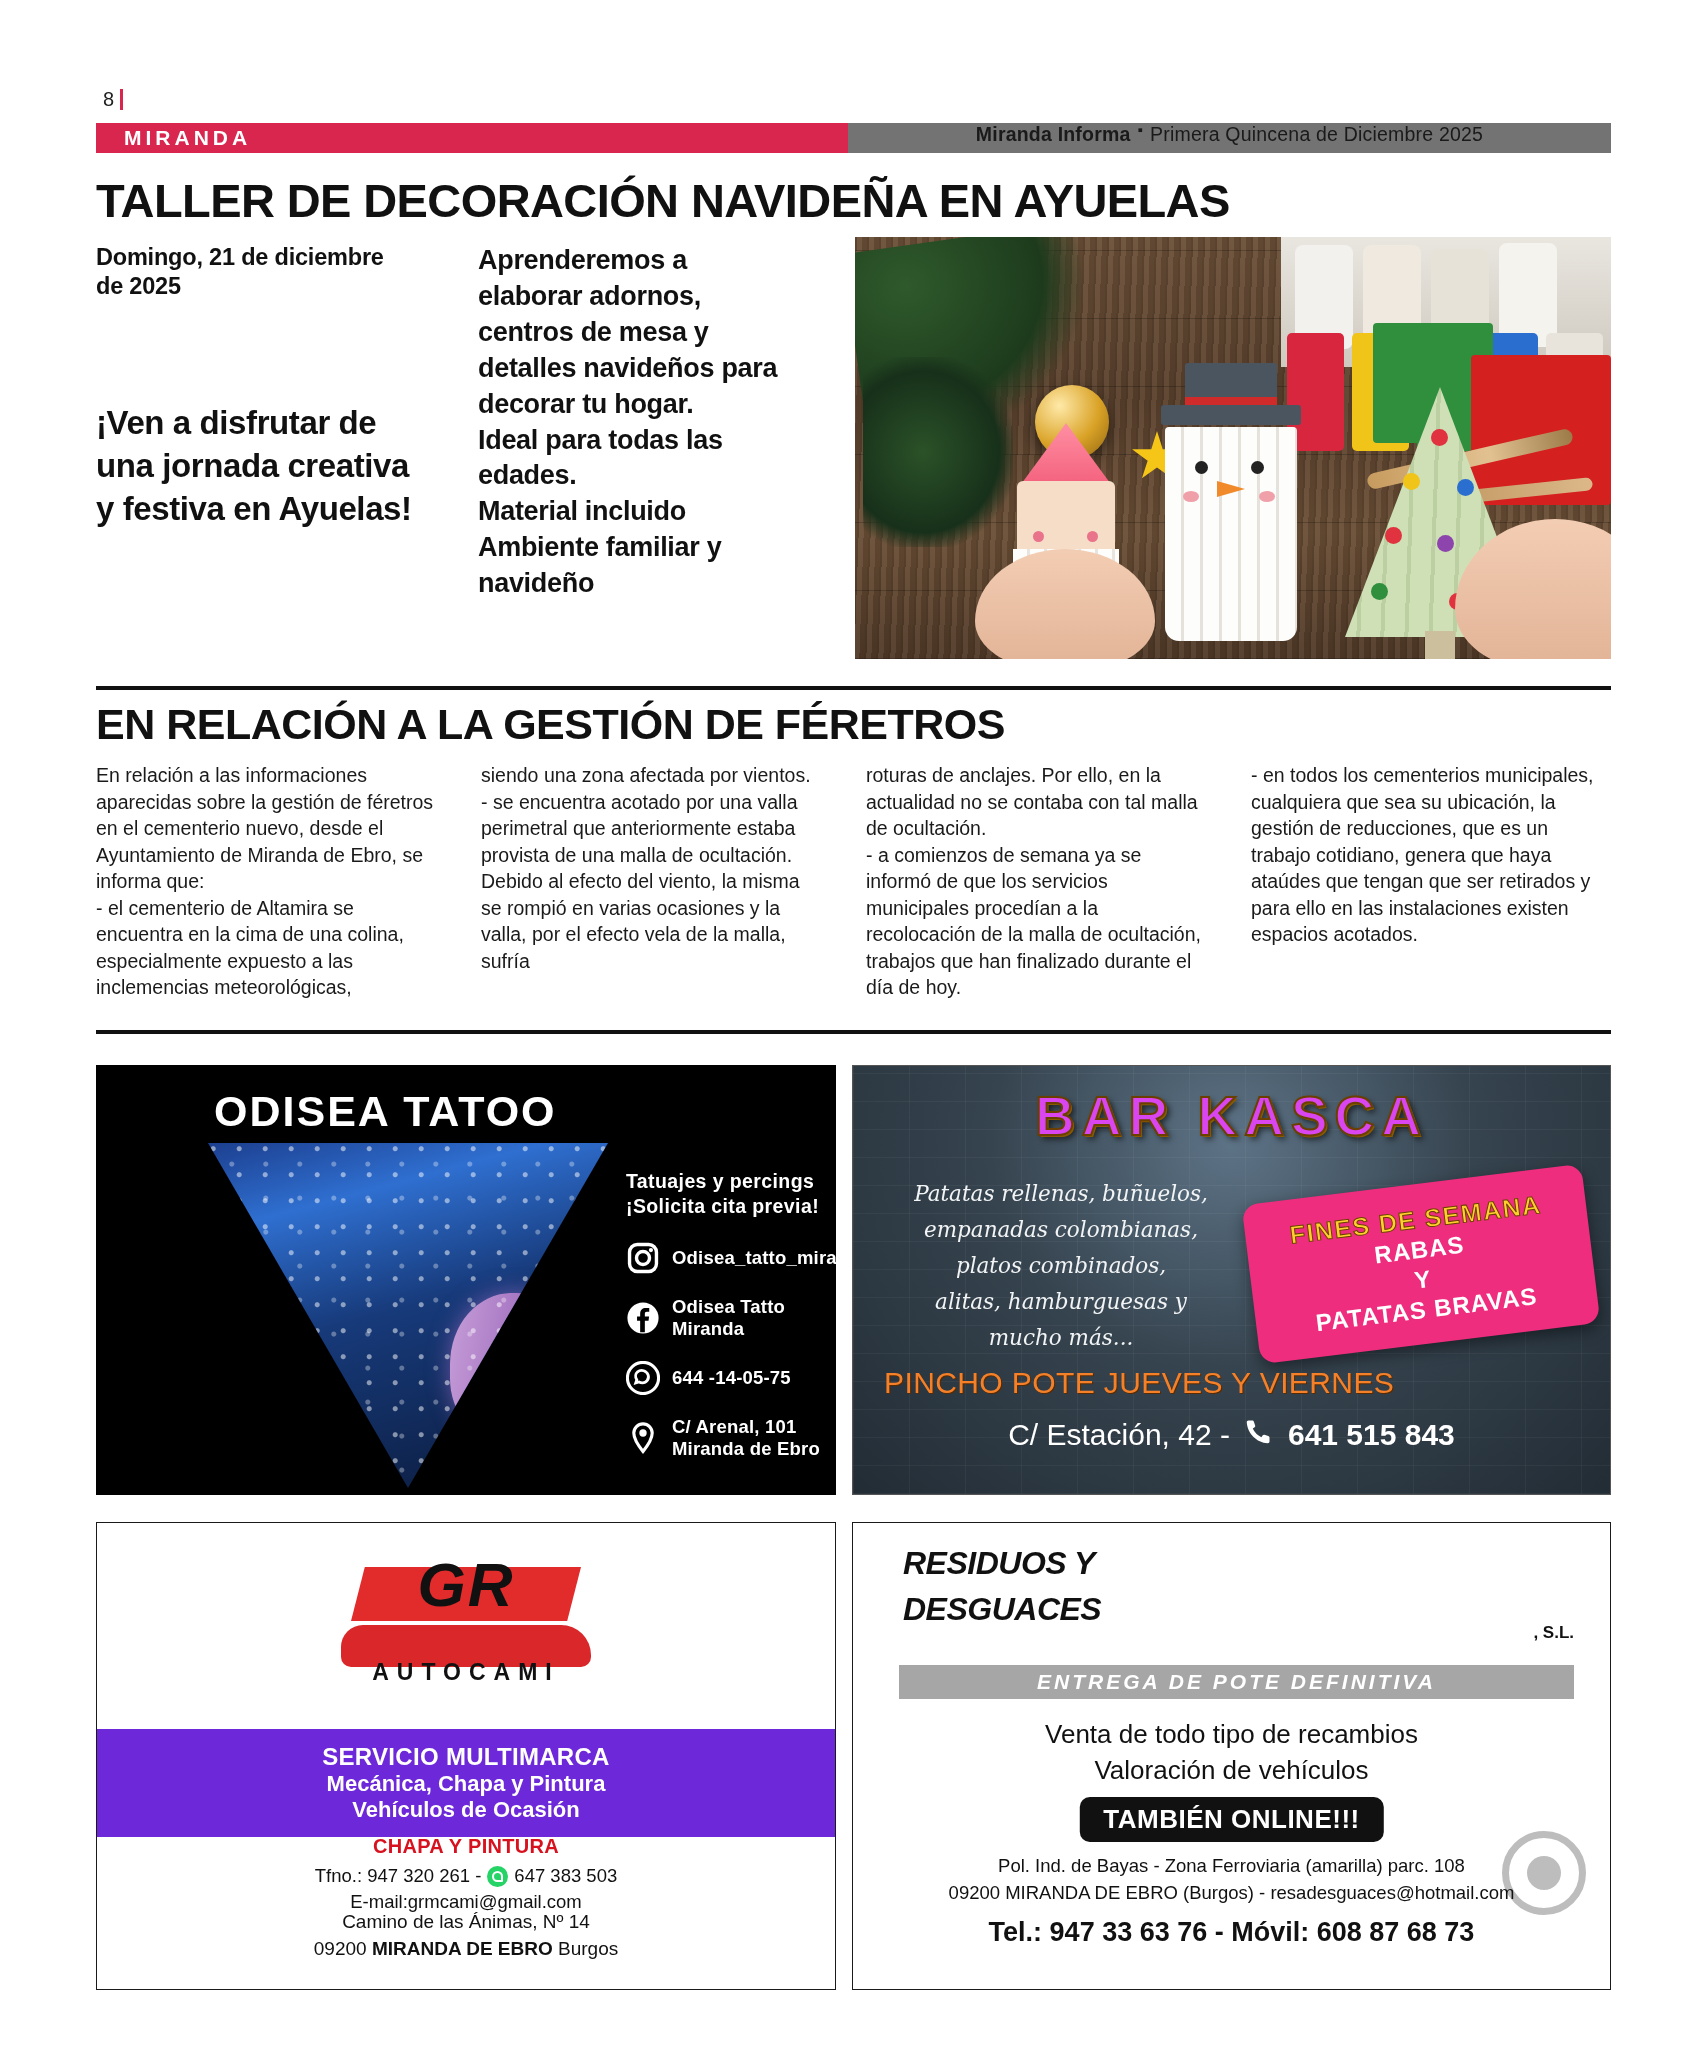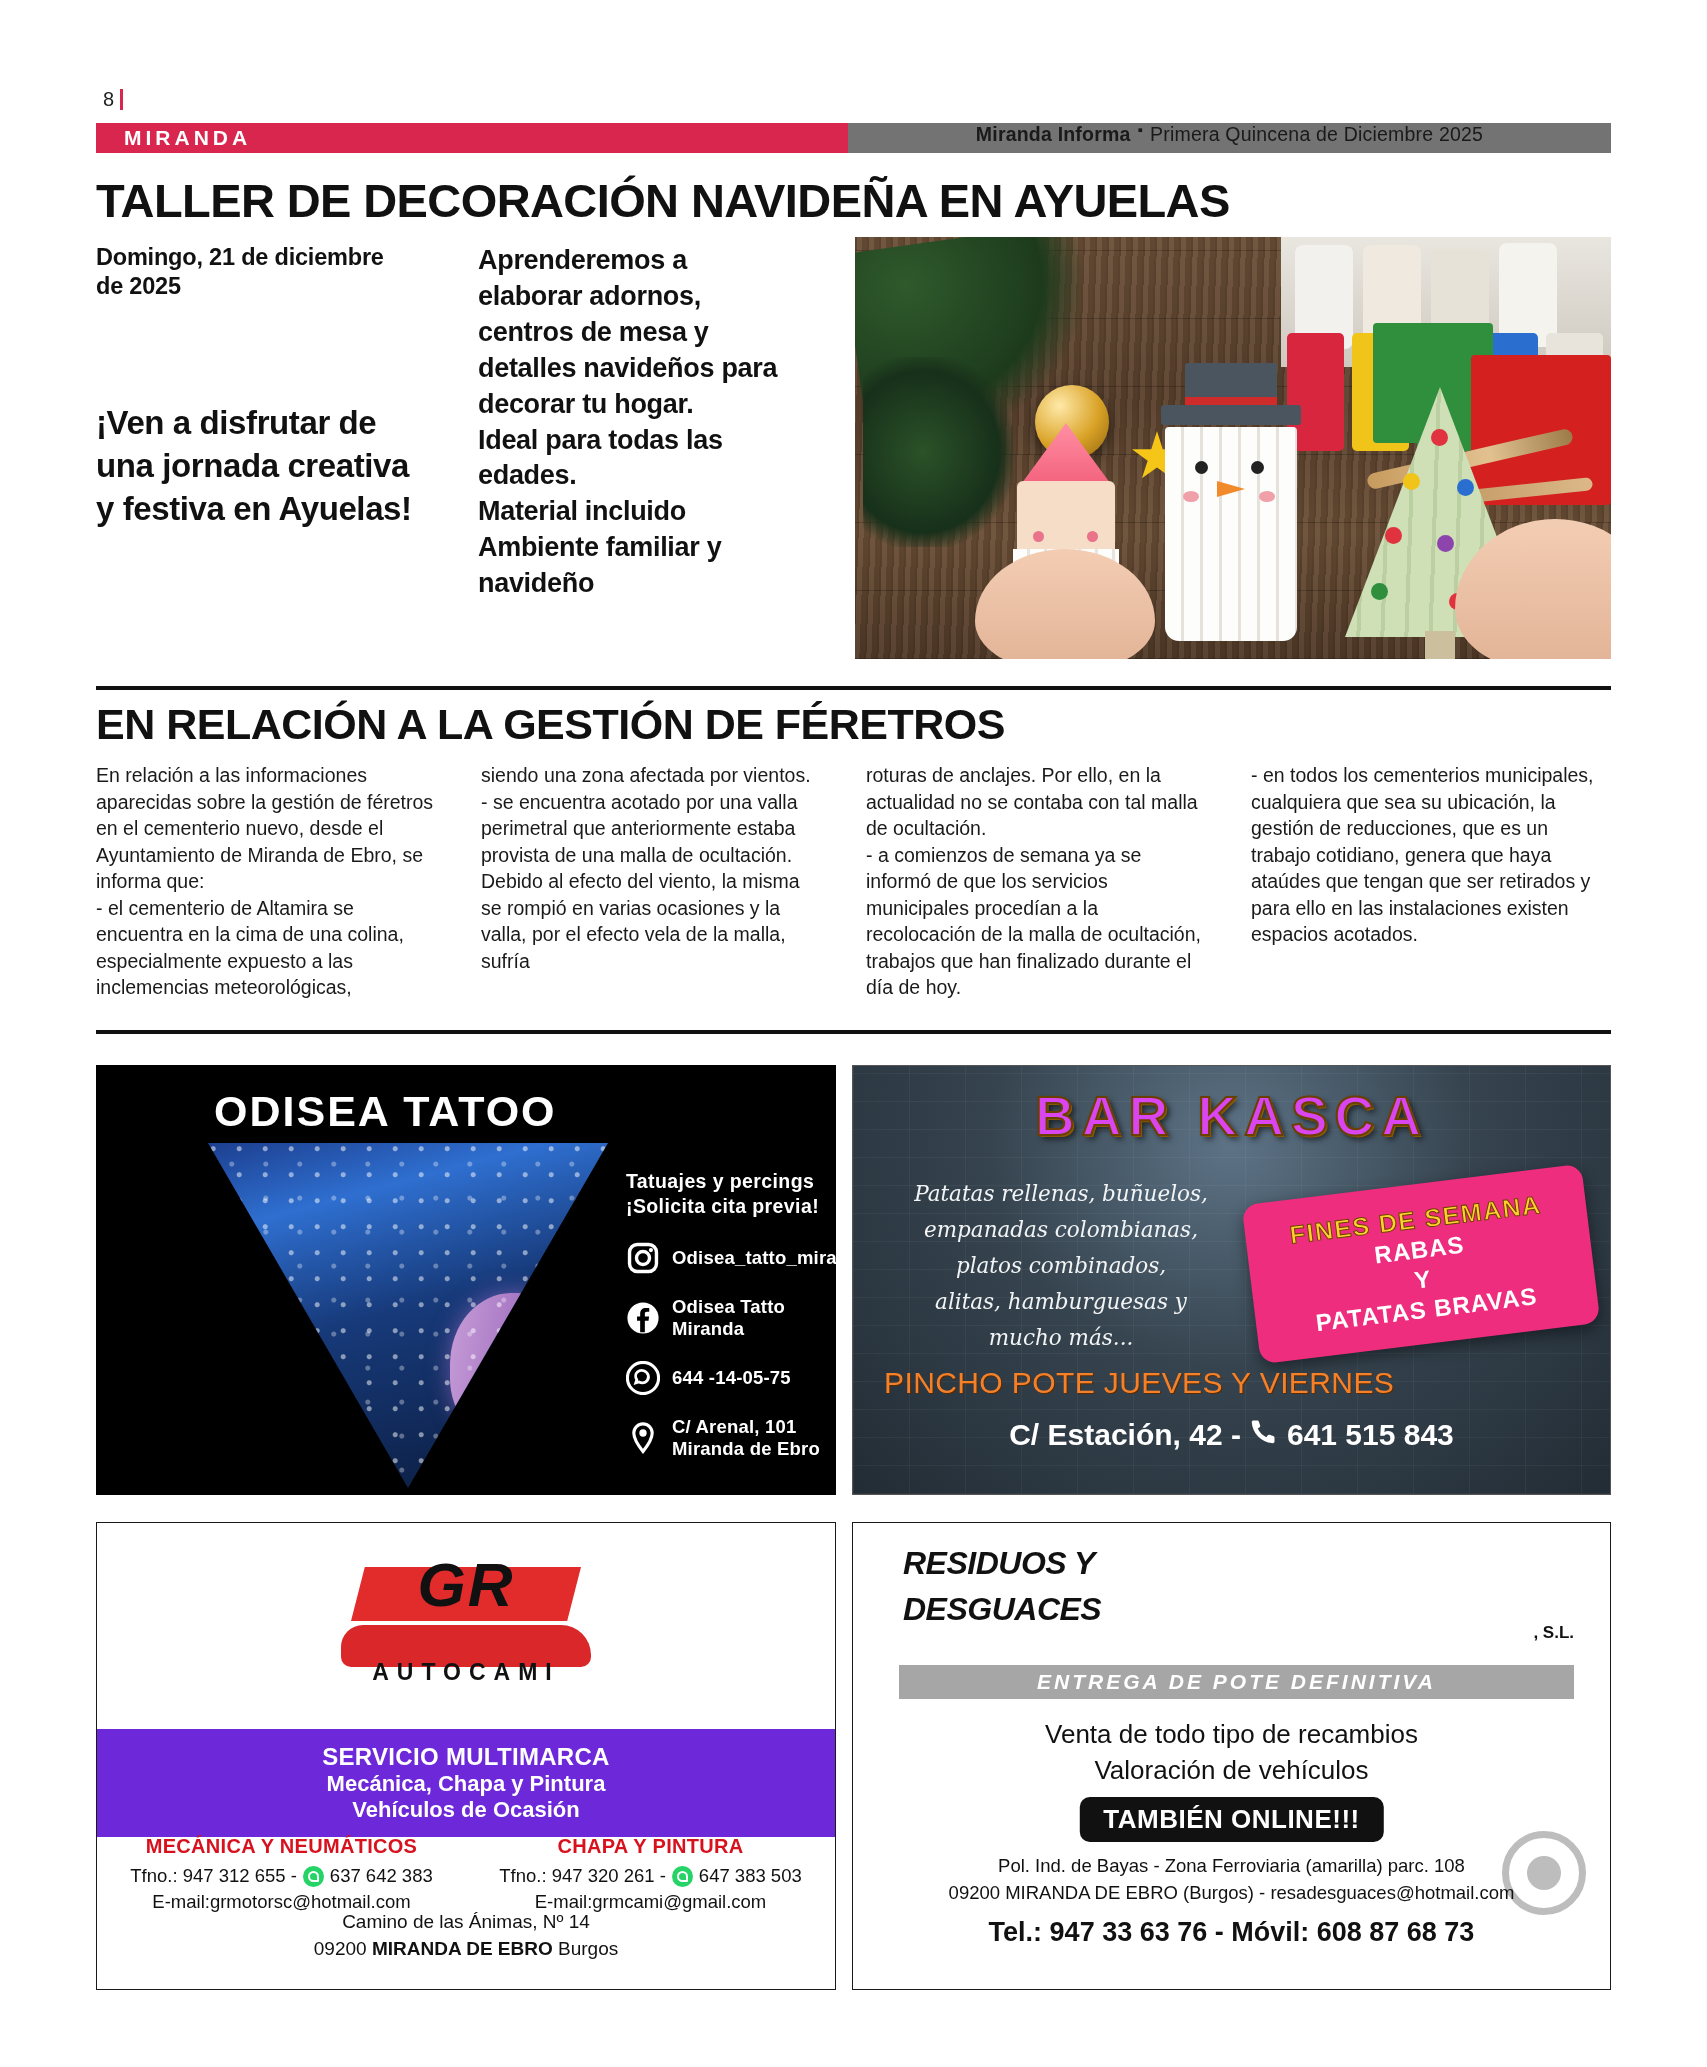--- a/index.html
+++ b/index.html
@@ -169,21 +169,21 @@
     font-family:"DejaVu Serif", serif; font-style:italic; font-size:21.5px; line-height:1.68; text-align:center;}
   .kasca-badge{position:absolute;right:18px;top:118px;width:342px;height:160px;background:#ef2d7e;
     border-radius:16px;transform:rotate(-7deg);box-shadow:0 6px 16px rgba(0,0,0,.45);
     display:flex;flex-direction:column;align-items:center;justify-content:center;gap:2px;}
   .kb1{font-size:25px;font-weight:bold;color:#ffcf2e;letter-spacing:1.5px;-webkit-text-stroke:1px #6b3f00;}
   .kb2{font-size:24px;font-weight:bold;color:#fff;letter-spacing:1px;}
   .kasca-pincho{position:absolute;left:0;right:0;top:300px;
     font-size:30px;font-weight:normal;color:#f4812a;letter-spacing:.4px;
     text-shadow:1px 1px 0 #5a2a00;padding-left:31px;}
   .kasca-foot{position:absolute;left:0;right:0;top:350px;text-align:center;
-    font-size:30px;color:#fff;display:flex;align-items:center;justify-content:center;gap:8px;font-weight:bold;}
+    font-size:30px;color:#fff;display:flex;align-items:center;justify-content:center;gap:14px;}
 
   
   .gr-logo{position:absolute;left:0;right:0;top:18px;height:146px;}
   .gr-text{position:absolute;left:0;right:0;top:8px;text-align:center;font-size:62px;font-weight:bold;
     color:#111;letter-spacing:2px;font-style:italic;}
   .gr-swoosh{position:absolute;left:50%;transform:translateX(-50%);top:26px;width:230px;height:54px;
     background:#e02020;clip-path:polygon(6% 0,100% 0,94% 100%,0 100%);opacity:.95;}
   .gr-car{position:absolute;left:50%;transform:translateX(-50%);top:84px;width:250px;height:42px;
     background:#d9272a;border-radius:22px 30px 10px 10px;}
   .gr-sub{position:absolute;left:0;right:0;top:118px;text-align:center;font-size:23px;font-weight:bold;
@@ -418,29 +418,20 @@
       <div class="gr-car"></div>
       <div class="gr-sub">AUTOCAMI</div>
     </div>
     <div class="auto-red">
       <div class="l1">SERVICIO MULTIMARCA</div>
       <div class="l2">Mecánica, Chapa y Pintura</div>
       <div class="l3">Vehículos de Ocasión</div>
     </div>
     <div class="auto-cols">
       <div class="c">
-        <h4>MECÁNICA Y NEUMÁTICOS</h4>
-        <div class="ln">
-          <span>Tfno.: 947 312 655 -</span>
-          <span class="wa"></span>
-          <span>637 642 383</span>
-        </div>
-        <div class="ln2">E-mail:grmotorsc@hotmail.com</div>
-      </div>
-      <div class="c">
         <h4>CHAPA Y PINTURA</h4>
         <div class="ln">
           <span>Tfno.: 947 320 261 -</span>
           <span class="wa"></span>
           <span>647 383 503</span>
         </div>
         <div class="ln2">E-mail:grmcami@gmail.com</div>
       </div>
     </div>
     <div class="auto-foot">

